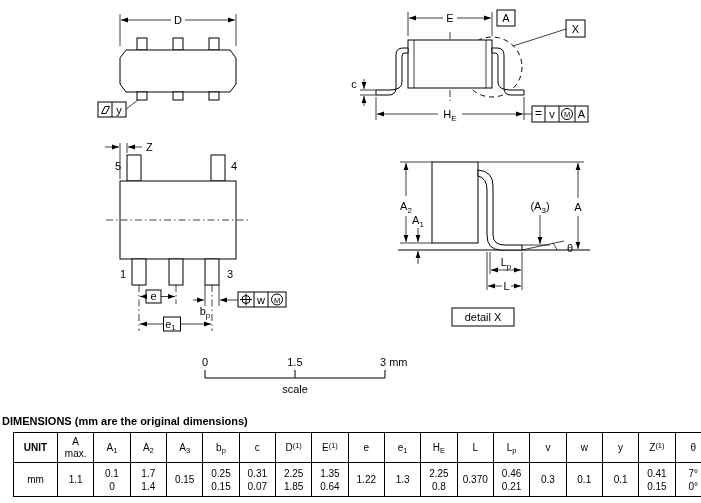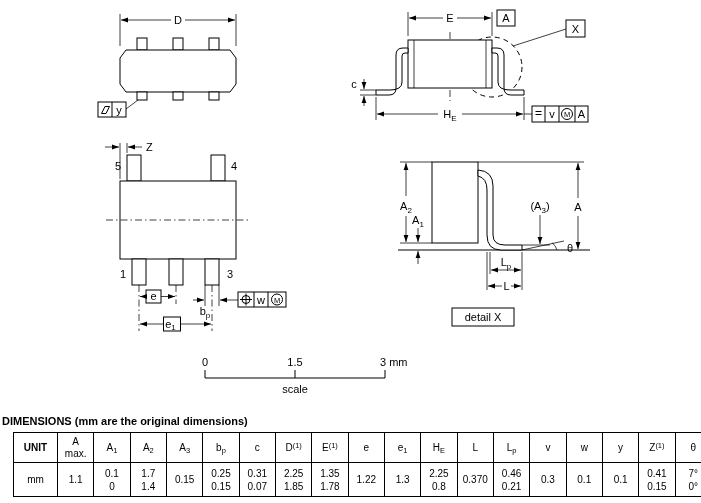--- a/index.html
+++ b/index.html
@@ -303,21 +303,21 @@
       <td>
             <div>0.31</div>
             <div>0.07</div>
           </td>
       <td>
             <div>2.25</div>
             <div>1.85</div>
           </td>
       <td>
             <div>1.35</div>
-            <div>1.78</div>
+            <div>0.64</div>
           </td>
       <td>
             <div>1.22</div>
             <div></div>
           </td>
       <td>
             <div>1.3</div>
             <div></div>
           </td>
       <td>

